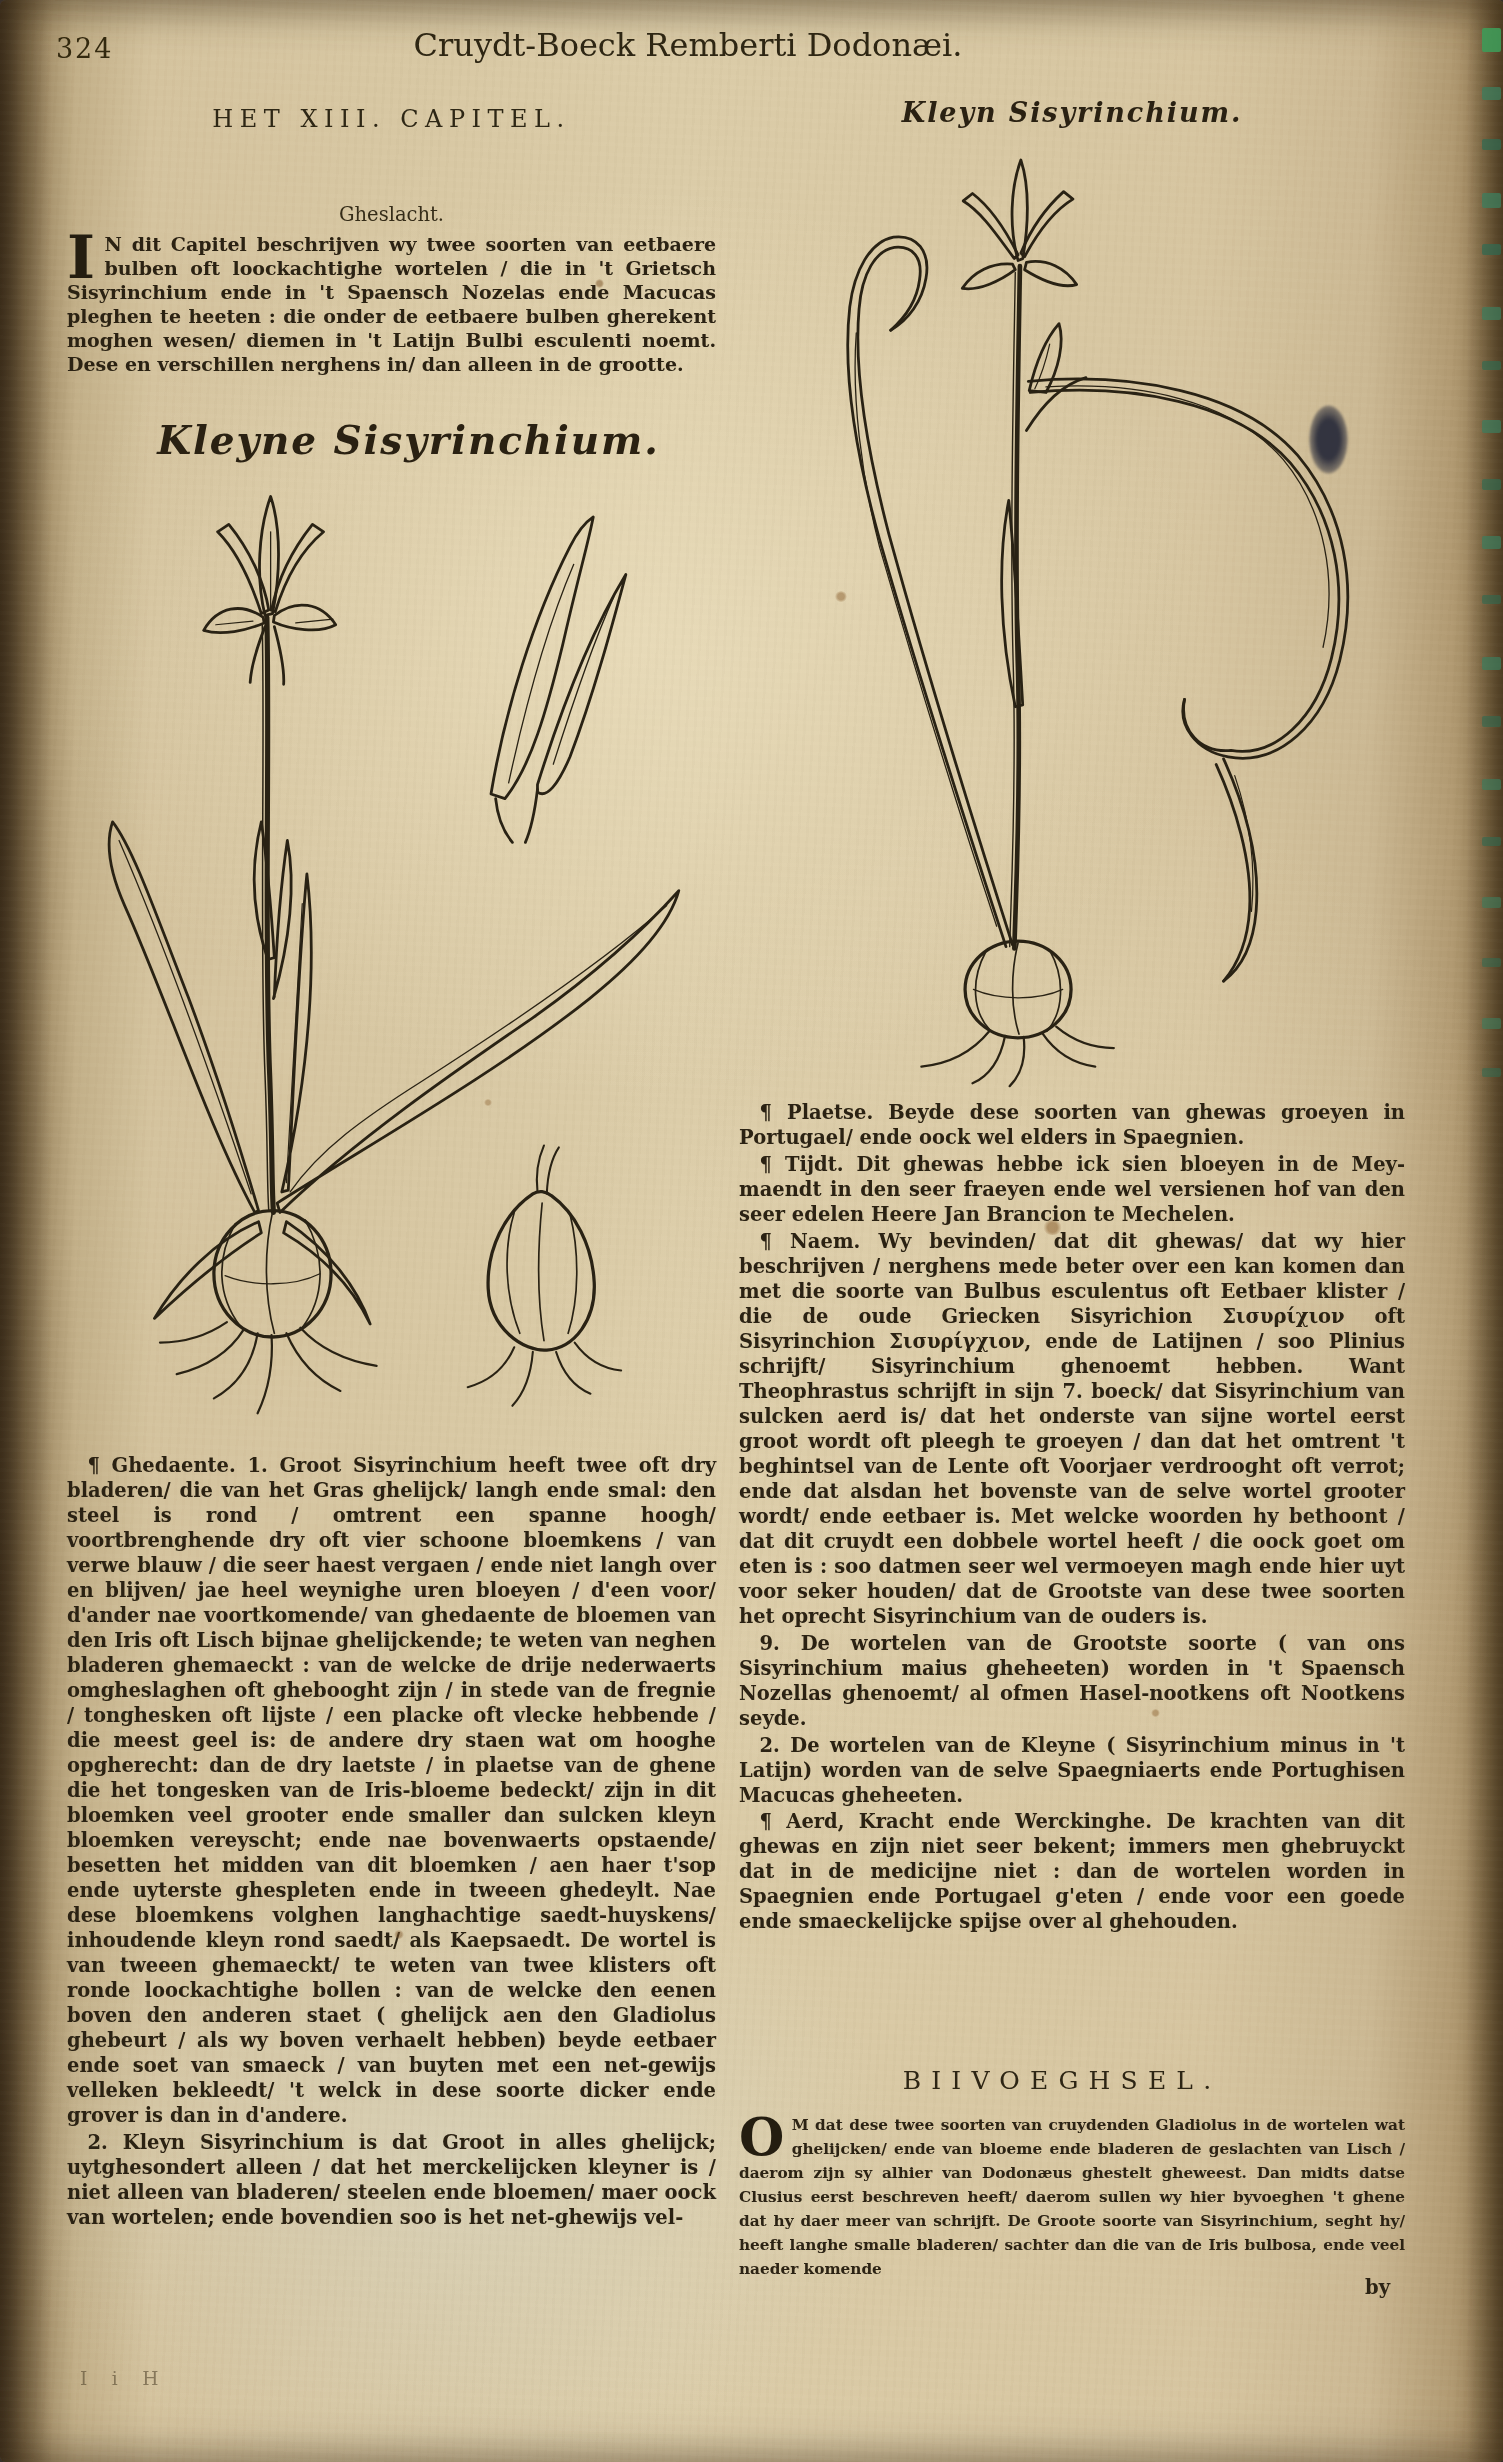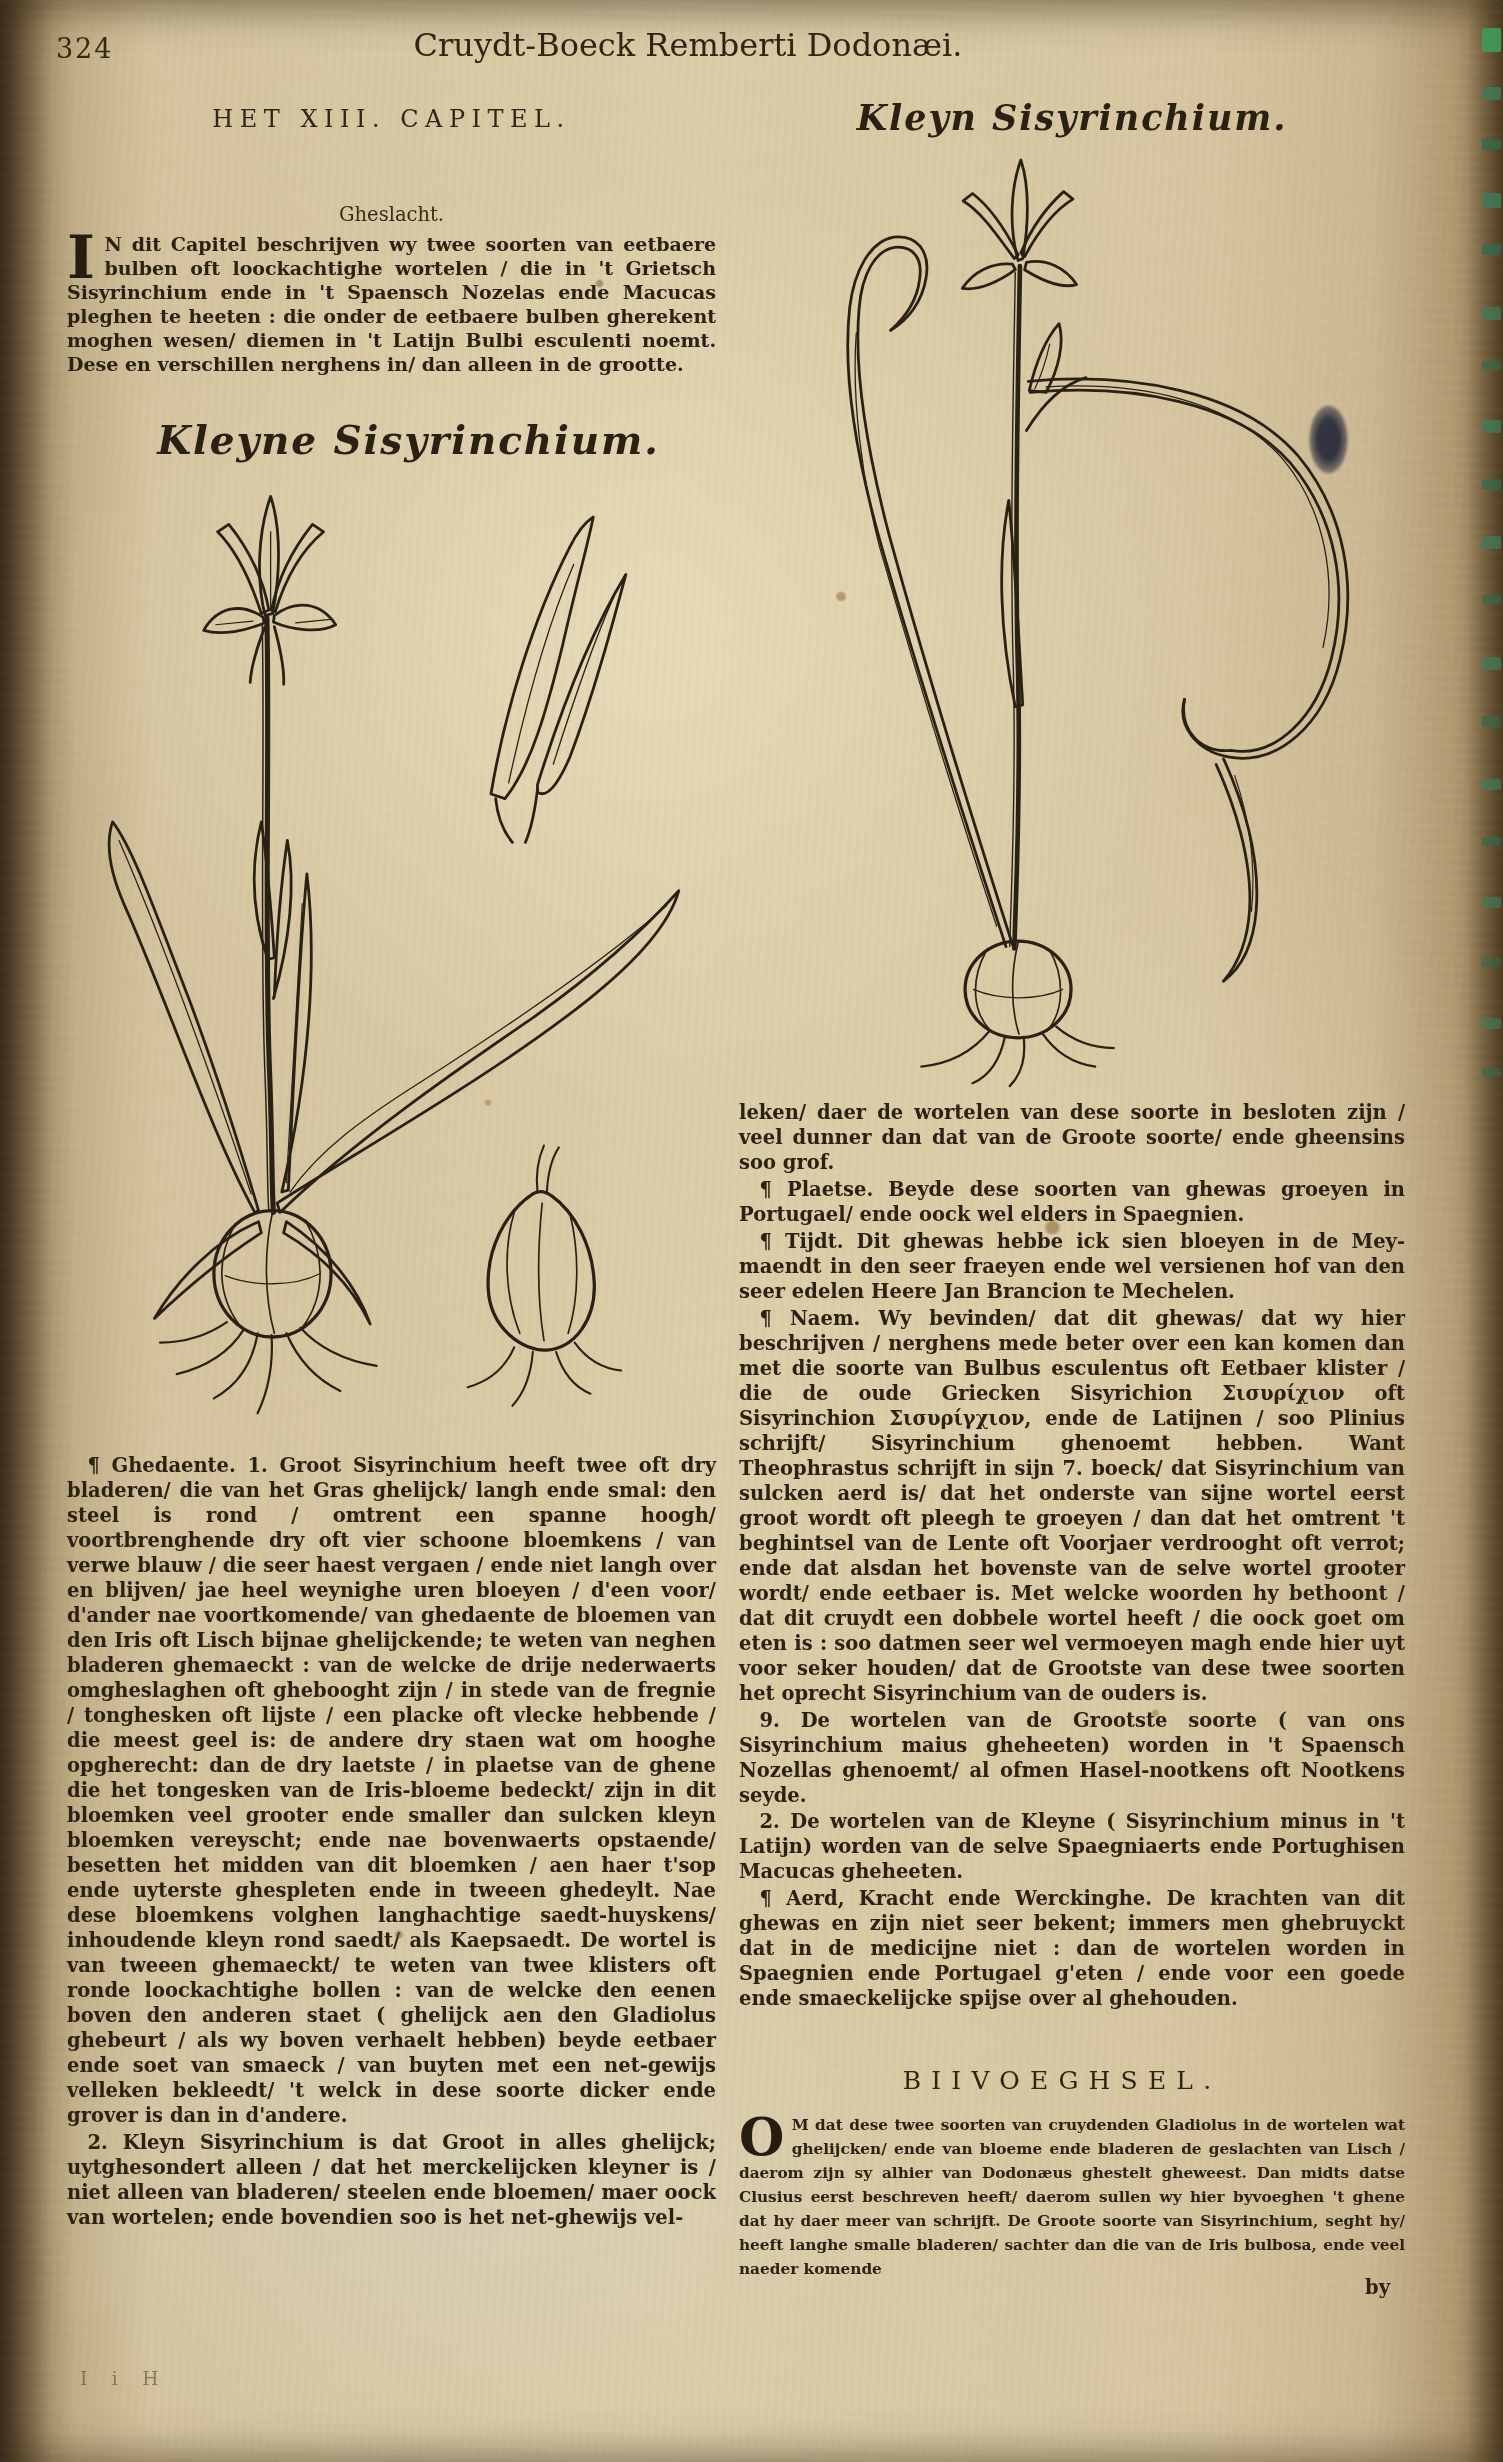--- a/index.html
+++ b/index.html
@@ -29,21 +29,21 @@
   .cap-sub .it { font-style:italic; }
   .gheslacht { position:absolute; top:203px; left:67px; width:649px; text-align:center; font-size:19.5px; color:#352c18; }
   
   .bl { font-weight:700; color:#2b2213; text-align:justify; }
   .intro { position:absolute; top:232px; left:67px; width:649px; font-size:19px; line-height:24px; }
   .dropcap { float:left; font-size:60px; line-height:46px; font-weight:700; padding:1.9px 9.3px 0 0; color:#241d10; }
   .dropcap.small { font-size:52px; line-height:43px; padding-right:7.4px; }
   .fig-caption { position:absolute; width:649px; text-align:center; font-weight:700;
                  font-style:italic; letter-spacing:1.9px; color:#2a2112; }
   .cap-groot { top:417px; left:84px; font-size:39px; }
-  .cap-kleyn { top:97px; left:739px; width:666px; font-size:35px; }
+  .cap-kleyn { top:97px; left:739px; width:666px; font-size:27px; }
   .figure { position:absolute; }
   .fig-left  { top:476px; left:67px; width:649px; height:967px; }
   .fig-right { top:147px; left:739px; width:666px; height:941px; }
   .body-left  { position:absolute; top:1453px; left:67px;  width:649px; font-size:19.5px; line-height:25px; }
   .body-right { position:absolute; top:1100px; left:739px; width:666px; font-size:19.5px; line-height:25px; }
   .para { margin:0 0 1.9px 0; }
   .para.indent { text-indent:20.5px; }
   .biiv-heading { position:absolute; top:2066px; left:729px; width:666px; text-align:center;
                   font-size:25px; letter-spacing:10.2px; color:#2d2514; }
   .biiv-text { position:absolute; top:2113px; left:739px; width:666px; font-size:15.3px;
@@ -202,21 +202,20 @@
           <path d="M286,956 C281,981 269,999 251,1007"></path>
           <path d="M306,957 C309,983 301,1000 291,1010"></path>
           <path d="M326,953 C341,975 361,986 383,989"></path>
           <path d="M341,946 C359,961 381,969 403,969"></path>
         </g>
       </g>
     </svg>
   </div>
 
   <div class="body-right bl">
-    <p class="para">leken/ daer de wortelen van dese soorte in besloten zijn / veel dunner dan dat van de Groote soorte/ ende gheensins soo grof.</p>
     <p class="para indent">¶ Plaetse. Beyde dese soorten van ghewas groeyen in Portugael/ ende oock wel elders in Spaegnien.</p>
     <p class="para indent">¶ Tijdt. Dit ghewas hebbe ick sien bloeyen in de Mey-maendt in den seer fraeyen ende wel versienen hof van den seer edelen Heere Jan Brancion te Mechelen.</p>
     <p class="para indent">¶ Naem. Wy bevinden/ dat dit ghewas/ dat wy hier beschrijven / nerghens mede beter over een kan komen dan met die soorte van Bulbus esculentus oft Eetbaer klister / die de oude Griecken Sisyrichion Σισυρίχιον oft Sisyrinchion Σισυρίγχιον, ende de Latijnen / soo Plinius schrijft/ Sisyrinchium ghenoemt hebben. Want Theophrastus schrijft in sijn 7. boeck/ dat Sisyrinchium van sulcken aerd is/ dat het onderste van sijne wortel eerst groot wordt oft pleegh te groeyen / dan dat het omtrent 't beghintsel van de Lente oft Voorjaer verdrooght oft verrot; ende dat alsdan het bovenste van de selve wortel grooter wordt/ ende eetbaer is. Met welcke woorden hy bethoont / dat dit cruydt een dobbele wortel heeft / die oock goet om eten is : soo datmen seer wel vermoeyen magh ende hier uyt voor seker houden/ dat de Grootste van dese twee soorten het oprecht Sisyrinchium van de ouders is.</p>
     <p class="para indent">9. De wortelen van de Grootste soorte ( van ons Sisyrinchium maius gheheeten) worden in 't Spaensch Nozellas ghenoemt/ al ofmen Hasel-nootkens oft Nootkens seyde.</p>
     <p class="para indent">2. De wortelen van de Kleyne ( Sisyrinchium minus in 't Latijn) worden van de selve Spaegniaerts ende Portughisen Macucas gheheeten.</p>
     <p class="para indent">¶ Aerd, Kracht ende Werckinghe. De krachten van dit ghewas en zijn niet seer bekent; immers men ghebruyckt dat in de medicijne niet : dan de wortelen worden in Spaegnien ende Portugael g'eten / ende voor een goede ende smaeckelijcke spijse over al ghehouden.</p>
   </div>
 
   <div class="biiv-heading">BIIVOEGHSEL.</div>
   <div class="biiv-text">

